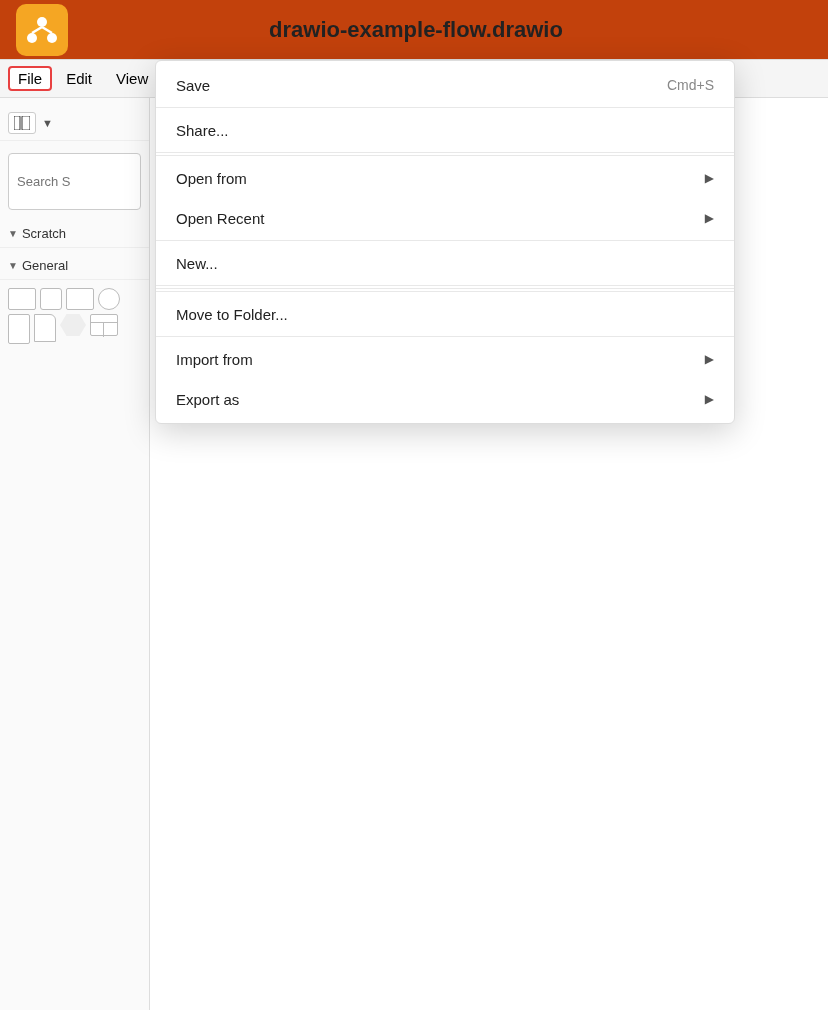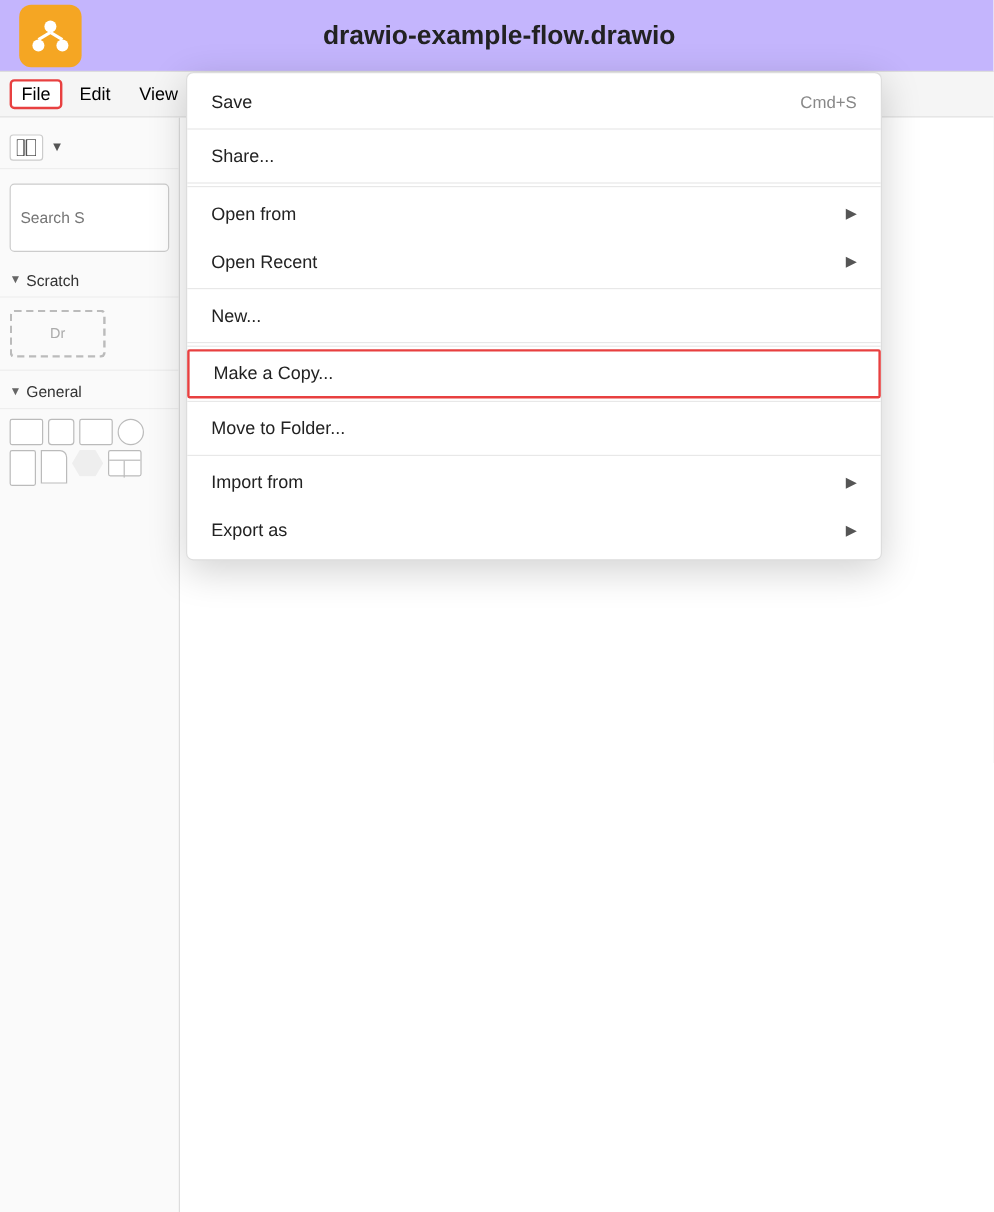--- a/index.html
+++ b/index.html
@@ -27,21 +27,21 @@
       background: #f5f5f5;
     }
 
     
     .title-bar {
       position: absolute;
       top: 0;
       left: 0;
       width: 100%;
       height: 60px;
-      background: #c4b5fd;
+      background: #c2410c;
       display: flex;
       align-items: center;
       padding: 0 16px;
       gap: 12px;
       border-bottom: 1px solid #ddd;
     }
 
     .app-logo {
       width: 52px;
       height: 52px;
@@ -320,25 +320,20 @@
         <rect x="8" y="0" width="8" height="14" rx="1" fill="none" stroke="#555" stroke-width="1.2"></rect>
       </svg>
     </div>
     <span class="toolbar-dropdown">▼</span>
   </div>
   <input class="search-box" type="text" placeholder="Search S" style="">
 
   <div class="sidebar-section-header">
     <span class="chevron">▼</span>
     <span>Scratch</span>
-  </div>
-  <div class="scratch-area">
-    <div class="scratch-shape">
-      <span>Dr</span>
-    </div>
   </div>
 
   <div class="sidebar-section-header">
     <span class="chevron">▼</span>
     <span>General</span>
   </div>
   <div class="general-section">
     <div class="shape-grid">
       <div class="shape-item"></div>
       <div class="shape-item" style="width:22px;height:22px;border-radius:3px;"></div>
@@ -398,38 +393,32 @@
   <div class="dropdown-item">
     <span class="item-left">
       <span>New...</span>
     </span>
     <span class="shortcut"></span>
   </div>
   <div class="dropdown-divider"></div>
 
   <div class="dropdown-divider"></div>
 
-  <div class="dropdown-item highlighted">
-    <span class="item-left">
-      <span>Make a Copy...</span>
+  <div class="dropdown-divider"></div>
+
+  <div class="dropdown-item">
+    <span class="item-left">
+      <span>Move to Folder...</span>
     </span>
     <span class="shortcut"></span>
   </div>
   <div class="dropdown-divider"></div>
 
   <div class="dropdown-item">
     <span class="item-left">
-      <span>Move to Folder...</span>
-    </span>
-    <span class="shortcut"></span>
-  </div>
-  <div class="dropdown-divider"></div>
-
-  <div class="dropdown-item">
-    <span class="item-left">
       <span>Import from</span>
     </span>
     <span class="arrow-right">▶</span>
   </div>
 
   <div class="dropdown-item">
     <span class="item-left">
       <span>Export as</span>
     </span>
     <span class="arrow-right">▶</span>

